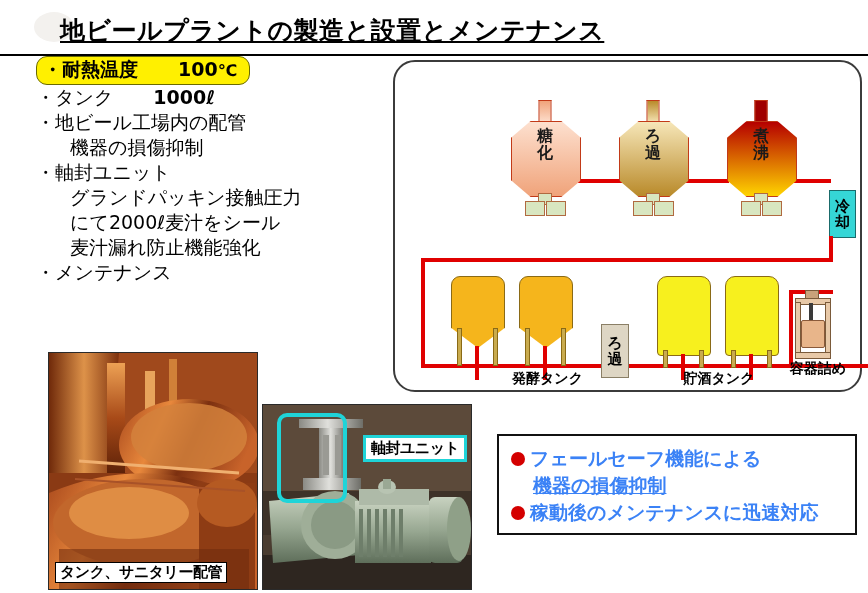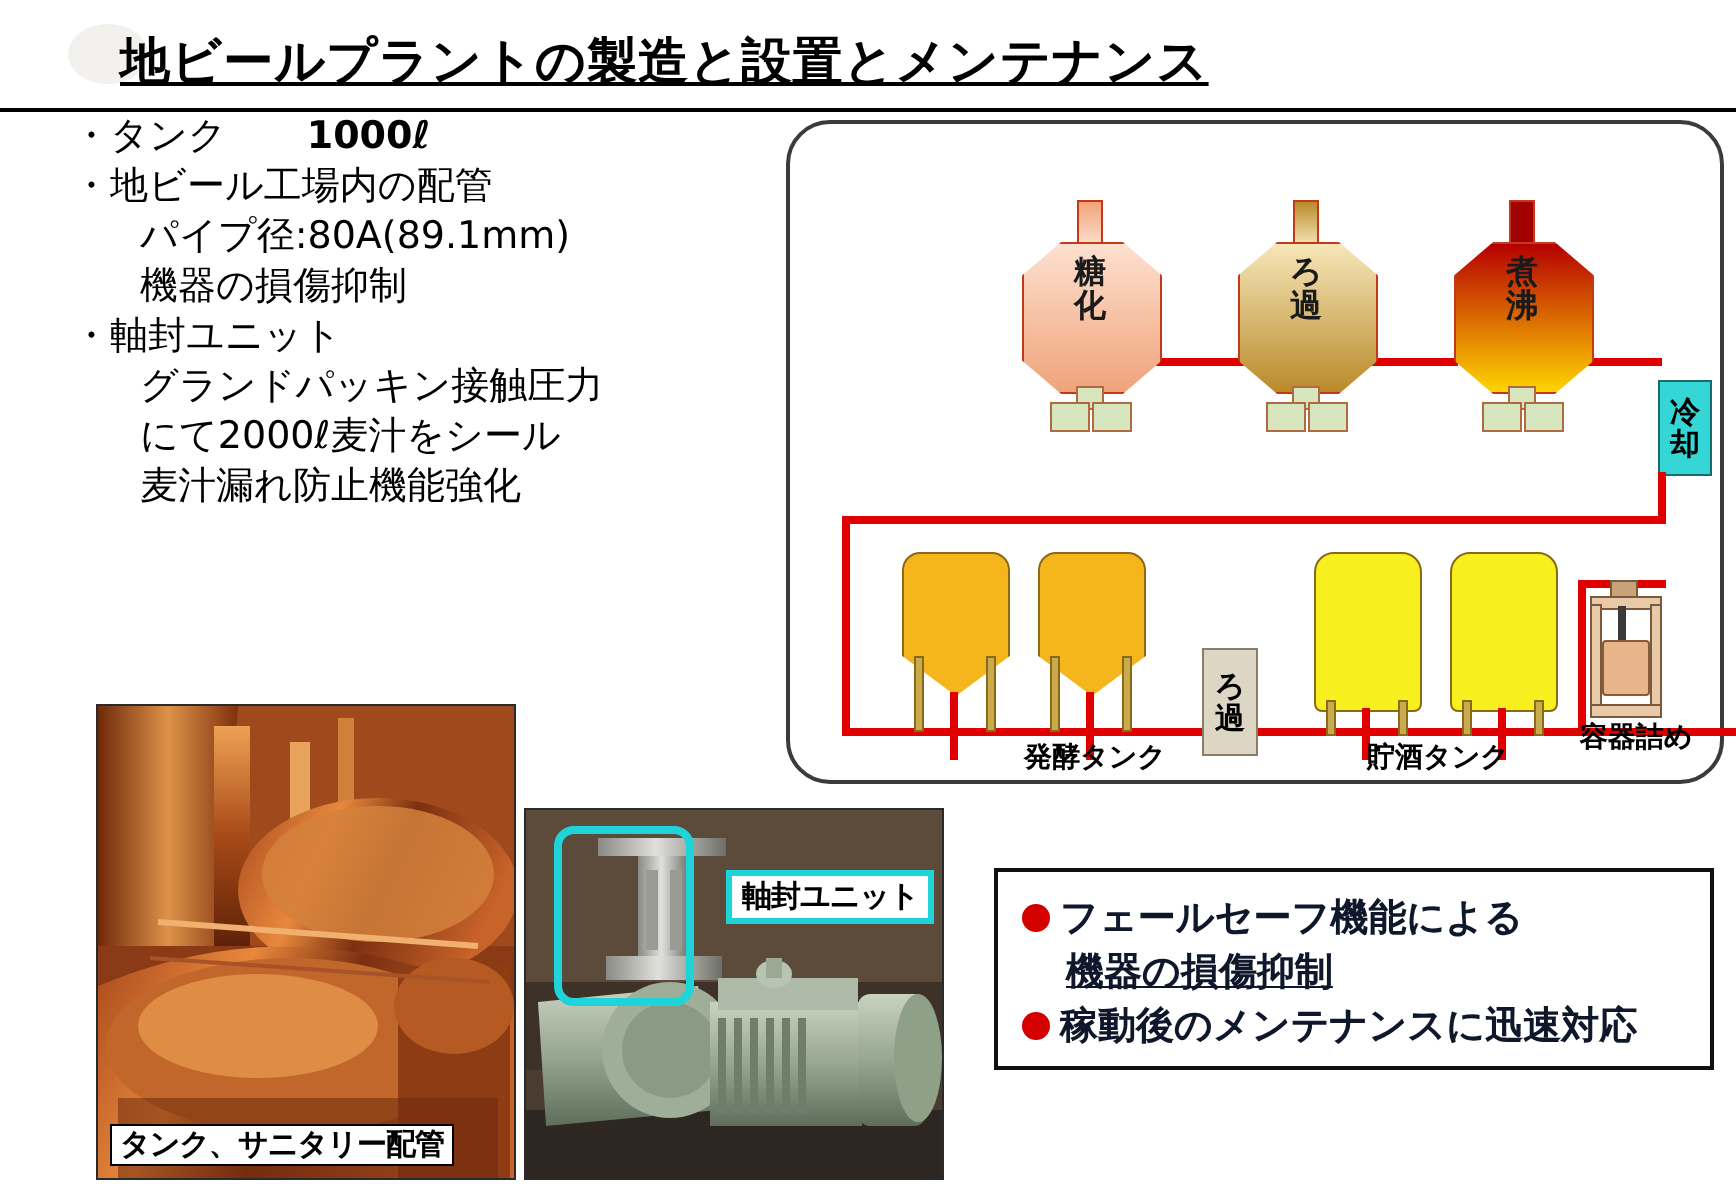--- a/index.html
+++ b/index.html
@@ -100,46 +100,51 @@
   #seal-ring{
     position:absolute;border:4px solid #1fd4d8;border-radius:10px;
   }
 
   
   #callout{
     position:absolute;left:497px;top:434px;width:356px;height:97px;
     border:2px solid #111;background:#fff;
   }
   .callout-line{
-    position:absolute;color:#0f172a;font-size:19px;font-weight:bold;white-space:nowrap;
+    position:absolute;color:#3b82f6;font-size:19px;font-weight:bold;white-space:nowrap;
   }
   .bullet-dot{
     display:inline-block;width:14px;height:14px;border-radius:50%;
     background:#d40000;margin-right:5px;vertical-align:-1px;
   }
 </style>
 </head>
 <body>
 
 <div id="title-bar">
   <div id="title-ghost"></div>
   <div id="page-title">地ビールプラントの製造と設置とメンテナンス</div>
   <div id="title-rule"></div>
 </div>
 
 <div id="spec-list">
+  <div class="spec-line">
+    <span id="heat-row">
+      <span>・</span><span>耐熱温度</span><span class="lbl-gap"></span><span>100</span><span class="small-unit">℃</span>
+    </span>
+  </div>
   <div id="spec-lines">
       <div class="spec-line"><span>・</span><span>タンク</span><span class="lbl-gap"></span><span class="val">1000ℓ</span></div>
       <div class="spec-line"><span>・</span><span>地ビール工場内の配管</span></div>
-      <div class="spec-line indent"><span></span><span>パイプ径:80A(89.1mm)</span></div>
       <div class="spec-line indent"><span></span><span>機器の損傷抑制</span></div>
       <div class="spec-line"><span>・</span><span>軸封ユニット</span></div>
       <div class="spec-line indent"><span></span><span>グランドパッキン接触圧力</span></div>
       <div class="spec-line indent"><span></span><span>にて2000ℓ麦汁をシール</span></div>
       <div class="spec-line indent"><span></span><span>麦汁漏れ防止機能強化</span></div>
+      <div class="spec-line"><span>・</span><span>メンテナンス</span></div>
     </div>
 </div>
 
 <div id="diagram-panel">
 
 
   <div class="pipe" style="left:183px;top:117px;width:44px;height:4px;"></div>
   <div class="pipe" style="left:290px;top:117px;width:44px;height:4px;"></div>
   <div class="pipe" style="left:398px;top:117px;width:38px;height:4px;"></div>
 

